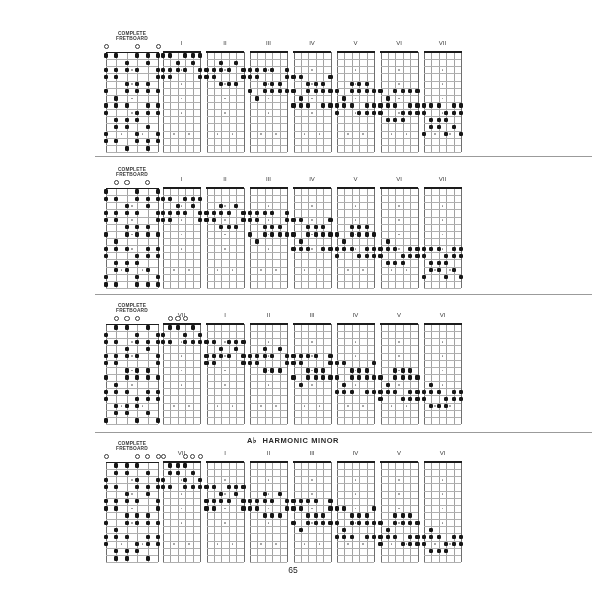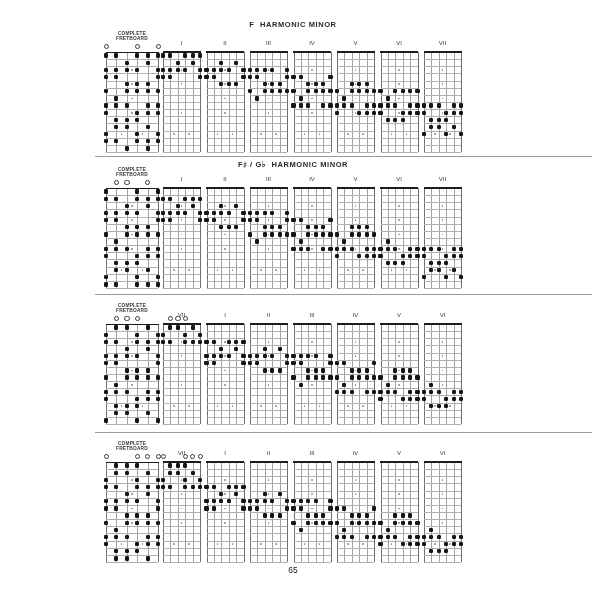--- a/index.html
+++ b/index.html
@@ -18,22 +18,21 @@
   .dot{position:absolute;width:4.2px;height:4.2px;background:#161616;border-radius:1.2px;}
   .mkr{position:absolute;width:1.8px;height:1.8px;background:#8c8c8c;border-radius:50%;}
   .opn{position:absolute;width:3.2px;height:3.2px;border:.9px solid #3c3c3c;border-radius:50%;background:#fff;}
   .page-num{position:absolute;left:96px;width:394px;text-align:center;top:565px;
             font-size:8.5px;color:#222;}
 </style>
 </head>
 <body>
 
 <div id="page">
-  <div class="sec-title" style="top:20px">F  HARMONIC MINOR</div>
-  <div class="sec-title" style="top:160px">F♯ / G♭  HARMONIC MINOR</div>
+  <div class="sec-title" style="top:436px">A♭  HARMONIC MINOR</div>
 
   <div class="separator" style="top:156px;left:95px;width:497px"></div>
   <div class="separator" style="top:294px;left:95px;width:497px"></div>
   <div class="separator" style="top:432px;left:95px;width:497px"></div>
 
   <div id="diagrams">
       <div class="comp-label" style="left: 96px; top: 31px; width: 72px; white-space: pre-line;">COMPLETE
 FRETBOARD</div>
       <div class="vline edge" style="left: 106px; top: 52px; height: 100px;"></div>
       <div class="vline" style="left: 116.4px; top: 52px; height: 100px;"></div>

